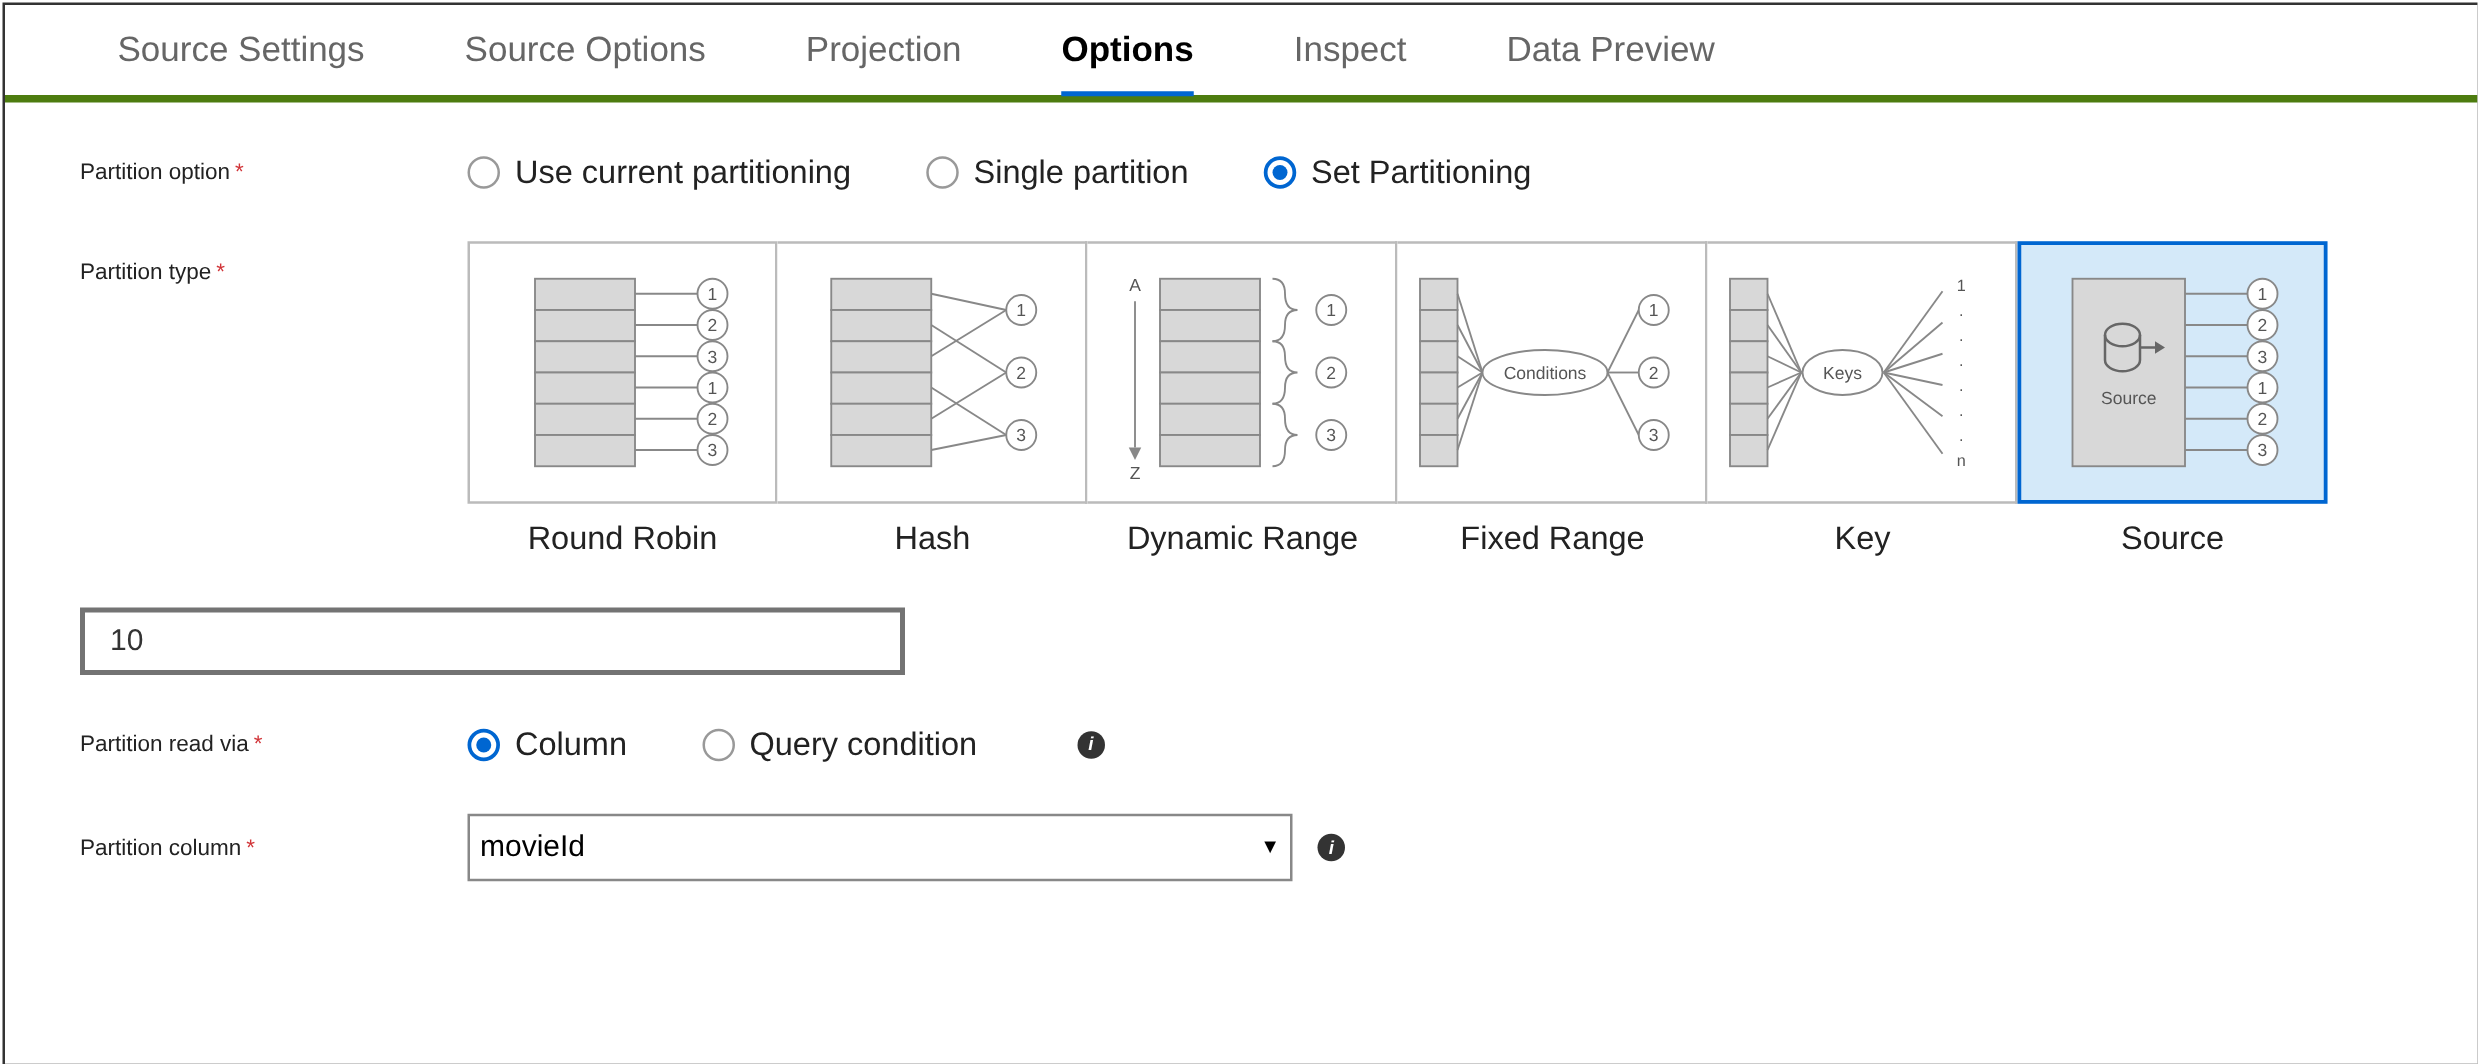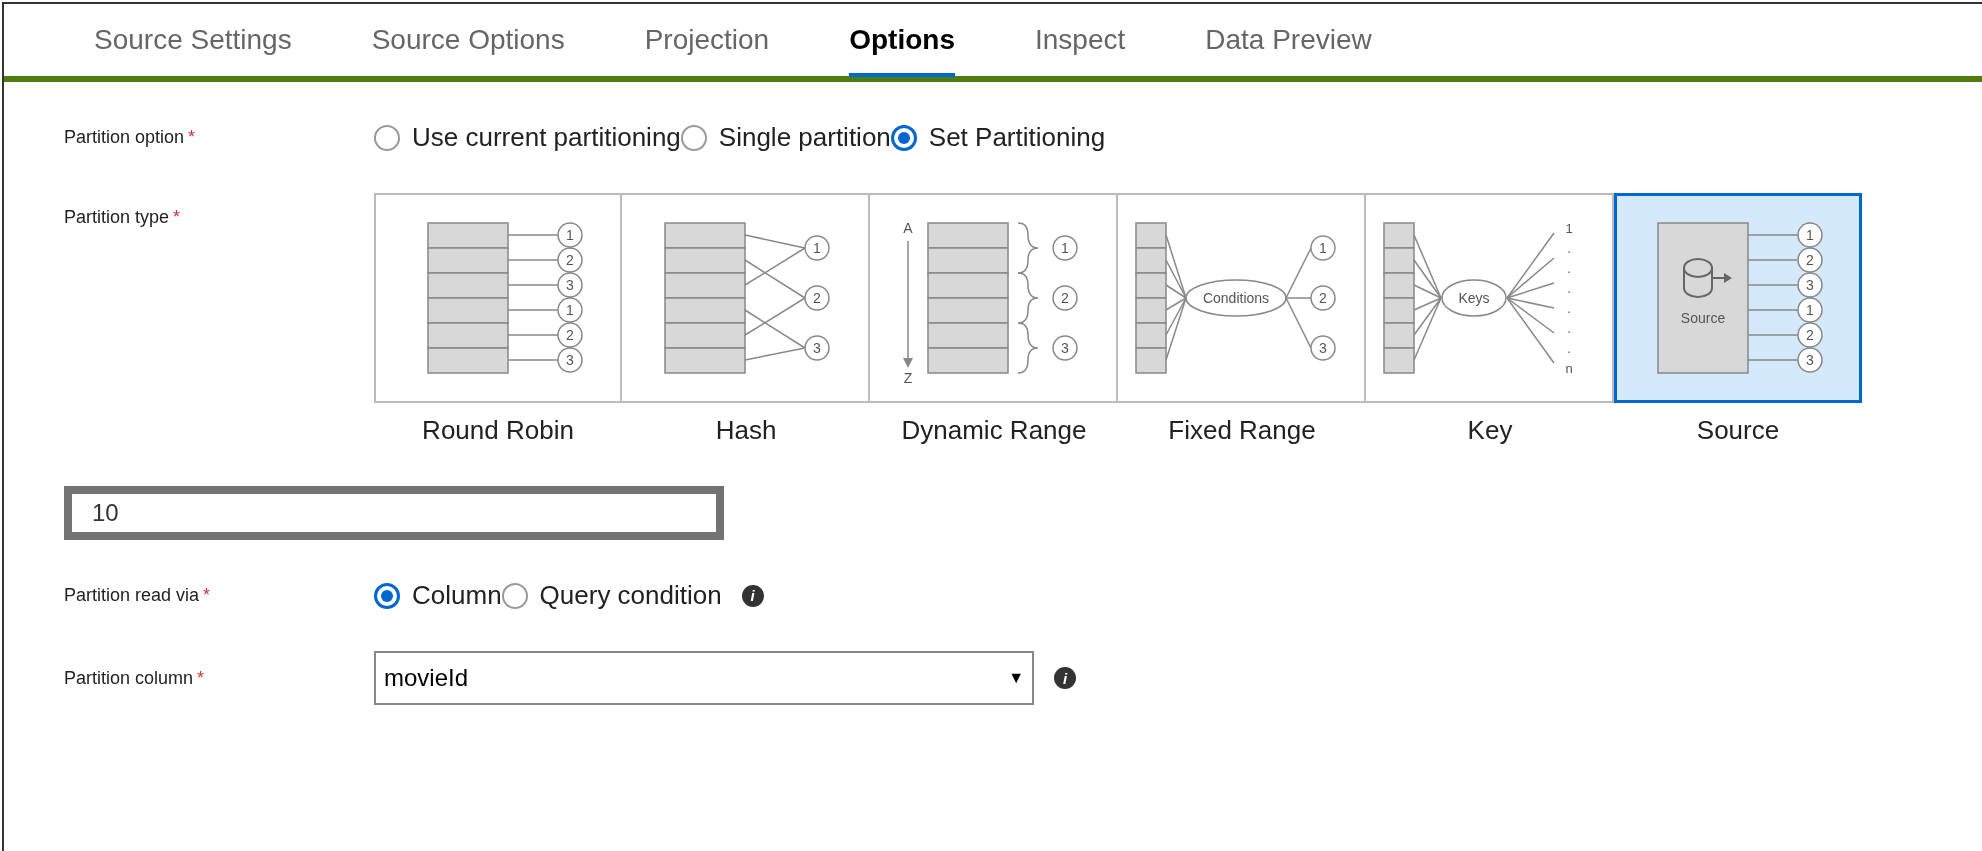--- a/index.html
+++ b/index.html
@@ -6,33 +6,33 @@
 body { background: #fff; padding: 2px; }
 .panel { border: 2px solid #333; width: 1982px; height: 851px; padding: 0; }
 .tabs { display: flex; gap: 0; padding: 20px 50px 0 50px; border-bottom: 6px solid #4d7c0f; }
 .tab { font-size: 28px; color: #666; padding: 0 40px 20px 40px; cursor: pointer; position: relative; }
 .tab.active { color: #000; font-weight: 600; }
 .tab.active::after { content: ''; position: absolute; bottom: -1px; left: 40px; right: 40px; height: 4px; background: #0066d1; }
 .content { padding: 40px 60px; }
 .row { display: flex; align-items: center; margin-bottom: 40px; }
 .label { width: 310px; font-size: 18px; color: #222; }
 .required { color: #d13438; margin-left: 4px; }
-.radios { display: flex; align-items: center; }
+.radios { display: flex; gap: 60px; align-items: center; }
 .radio { display: flex; align-items: center; gap: 12px; cursor: pointer; font-size: 26px; color: #222; }
 .radio-circle { width: 26px; height: 26px; border: 2px solid #999; border-radius: 50%; display: flex; align-items: center; justify-content: center; }
 .radio.selected .radio-circle { border: 3px solid #0066d1; }
 .radio.selected .radio-dot { width: 12px; height: 12px; background: #0066d1; border-radius: 50%; }
 .cards { display: flex; gap: 0; }
 .card { width: 248px; text-align: center; cursor: pointer; }
 .card-box { border: 2px solid #bbb; height: 210px; margin-bottom: 12px; background: #fff; display: flex; align-items: center; justify-content: center; padding: 14px; }
 .card.selected .card-box { border: 3px solid #0066d1; background: #d4e9f9; }
 .card-label { font-size: 26px; color: #222; }
 .card + .card .card-box { border-left: none; }
 .card.selected .card-box { border-left: 3px solid #0066d1; }
-.input-text { width: 660px; height: 54px; border: 8px solid #737373; font-size: 24px; padding: 0 20px; color: #333; }
+.input-text { width: 660px; height: 54px; border: 4px solid #737373; font-size: 24px; padding: 0 20px; color: #333; }
 .dropdown { width: 660px; height: 54px; border: 2px solid #888; font-size: 24px; padding: 0 8px; display: flex; align-items: center; justify-content: space-between; cursor: pointer; }
 .info-icon { width: 22px; height: 22px; background: #333; color: #fff; border-radius: 50%; display: flex; align-items: center; justify-content: center; font-size: 15px; font-style: italic; font-weight: bold; margin-left: 20px; }
 .chevron { font-size: 16px; }
 
 
 svg { overflow: visible; }
 .d-rect { fill: #d8d8d8; stroke: #888; stroke-width: 1.5; }
 .d-line { stroke: #888; stroke-width: 1.5; fill: none; }
 .d-circ { fill: #fff; stroke: #888; stroke-width: 1.5; }
 .d-text { font-size: 14px; fill: #555; font-family: 'Segoe UI', Arial, sans-serif; }

